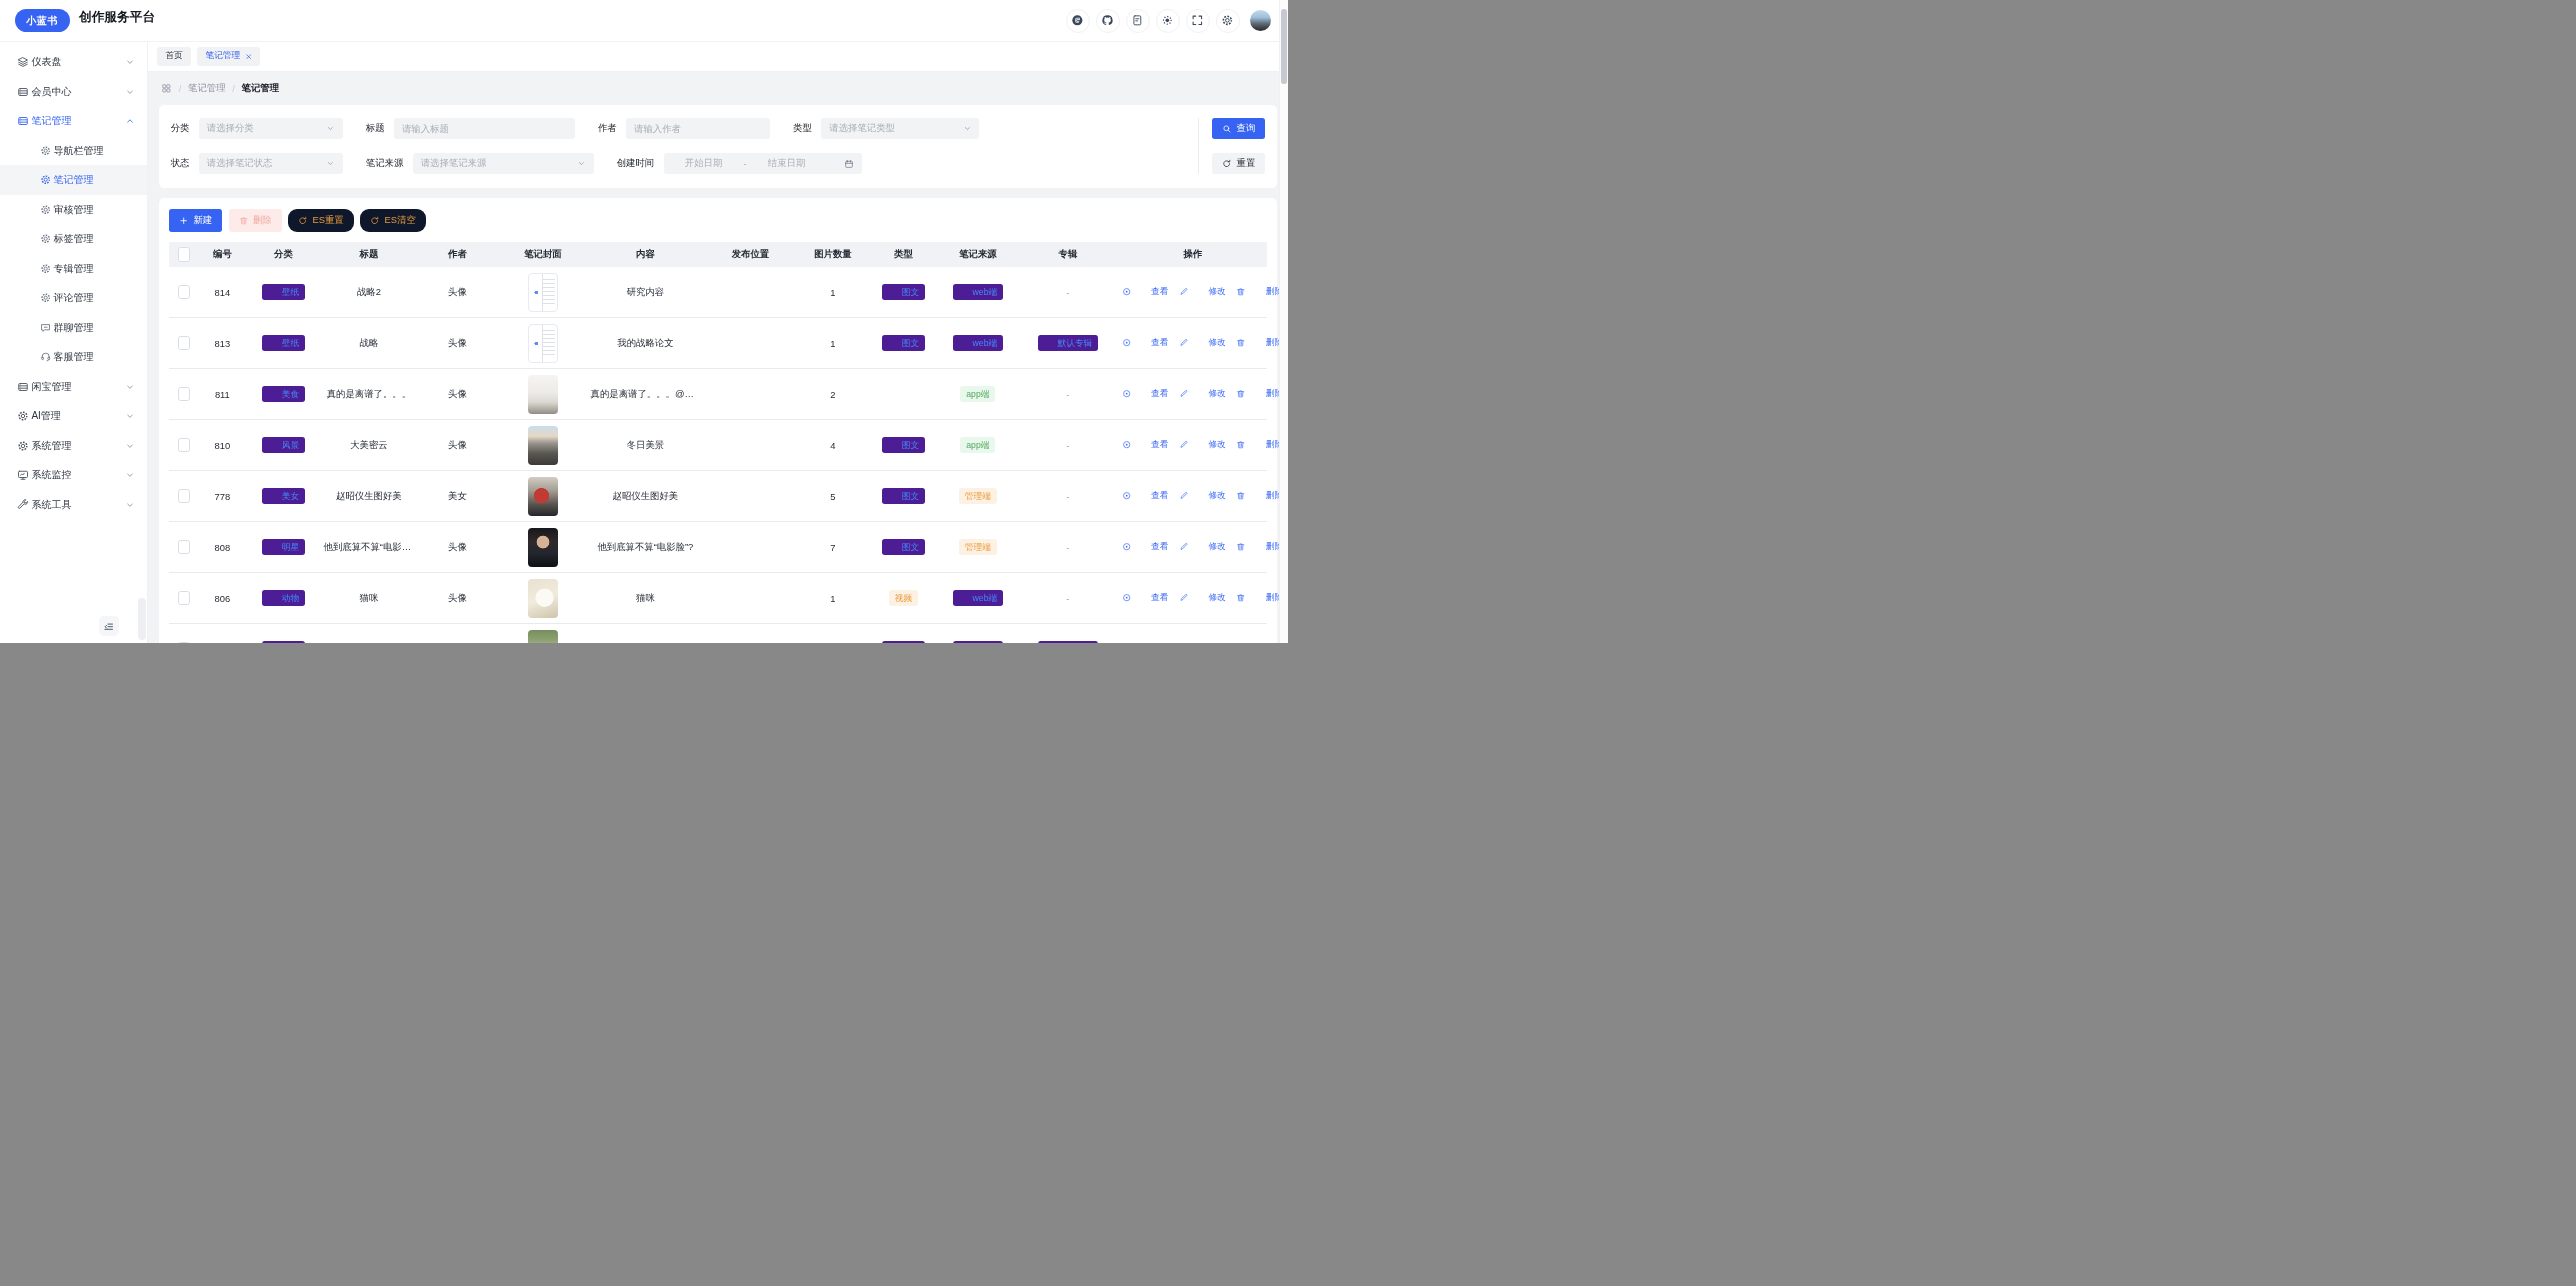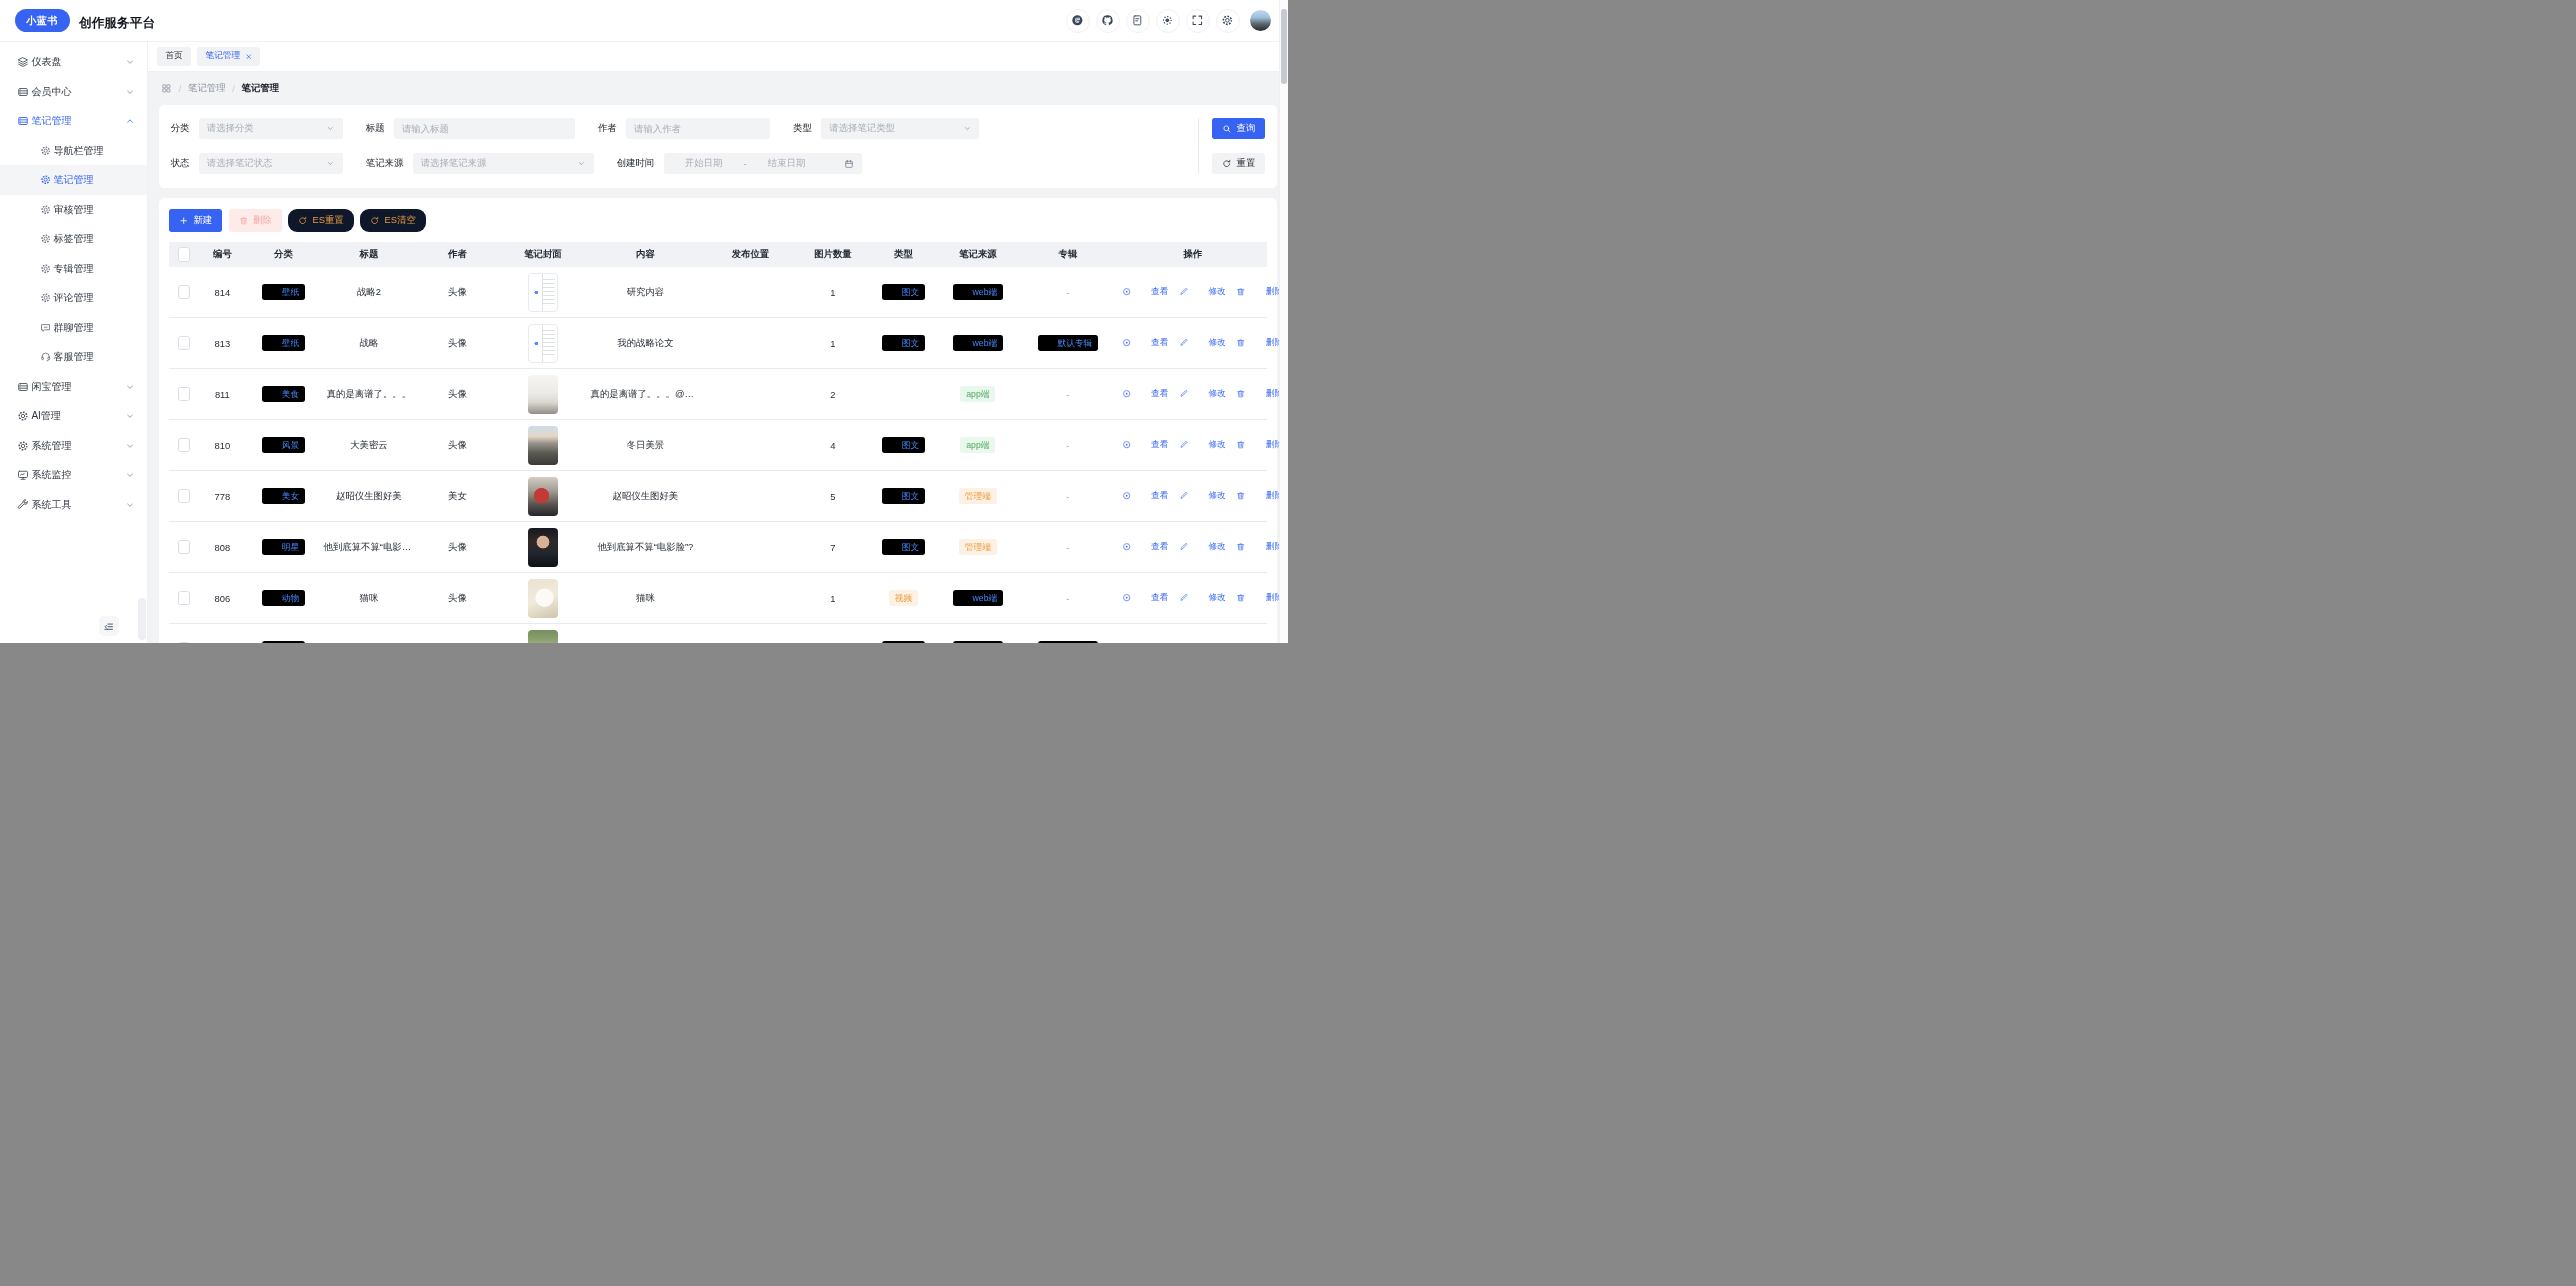--- a/index.html
+++ b/index.html
@@ -5,21 +5,21 @@
   html,body{margin:0;padding:0;background:#888;}
   .page{position:relative;width:1288px;height:643px;background:#f2f3f5;overflow:hidden;
         font-family:"Liberation Sans","DejaVu Sans",sans-serif;color:#1f2329;
         -webkit-font-smoothing:antialiased;}
   svg{display:block;}
 
   
   .app-header{position:absolute;top:0;left:0;right:0;height:42px;background:#fff;z-index:6;
     display:flex;align-items:center;justify-content:space-between;padding:0 17.4px 0 14.8px;
     box-sizing:border-box;border-bottom:0.7px solid #f1f2f4;}
-  .brand{display:flex;align-items:flex-end;gap:9.4px;}
+  .brand{display:flex;align-items:flex-start;gap:9.4px;}
   .logo{height:23px;min-width:40px;padding:0 7.4px;border-radius:11.4px;background:#3663f2;color:#fff;
     font-weight:bold;font-size:10px;display:flex;align-items:center;justify-content:center;letter-spacing:0.7px;}
   .app-title{font-size:12.7px;font-weight:700;color:#14181f;}
   .header-actions{display:flex;align-items:center;gap:6px;}
   .hbtn{width:24px;height:24px;border-radius:50%;border:0.7px solid #f0f1f4;background:#fff;
     display:flex;align-items:center;justify-content:center;color:#39465c;cursor:pointer;padding:0;}
   .hbtn svg{width:12.7px;height:12.7px;}
   .avatar{width:21px;height:21px;border-radius:50%;margin-left:4px;cursor:pointer;
     background:linear-gradient(180deg,#c3d8ec 0%,#9fc0dc 35%,#5d6a72 65%,#26292e 100%);}
 
@@ -96,21 +96,21 @@
   .thead,.trow{display:grid;align-items:center;
     grid-template-columns:29.5px 47px 75px 96px 81px 90px 115px 95px 70px 71px 78px 102px 1fr;}
   .thead{height:25.5px;background:#f0f2f5;border-radius:1.3px;}
   .th{font-size:9.4px;font-weight:700;color:#242a34;text-align:center;}
   .trow{height:50px;border-bottom:0.7px solid #e7eaee;}
   .td{text-align:center;font-size:9.4px;color:#262c36;overflow:hidden;white-space:nowrap;
     text-overflow:ellipsis;padding:0 2.7px;box-sizing:border-box;}
   .cb{display:inline-block;width:9.4px;height:12.7px;border:0.7px solid #d9dde4;border-radius:2.7px;
     background:#fff;cursor:pointer;vertical-align:middle;}
   .badge{display:inline-block;padding:3.4px 6px;border-radius:2.7px;font-size:8.7px;line-height:1;}
-  .badge--blue{background:#000000;color:#4688f6;padding-left:20px;}
+  .badge--blue{background:#4c1d95;color:#4688f6;padding-left:20px;}
   .badge--green{background:#e9f8ec;color:#55a85f;}
   .badge--orange{background:#fdf1e3;color:#ec9a3d;}
   .dash{color:#9aa0aa;}
   .cover{width:29.5px;height:39px;border-radius:4px;margin:0 auto;background:#eef0f3;cursor:pointer;}
   .cover--mindmap{background:#fff;border:0.7px solid #e7eaee;box-sizing:border-box;
     background-image:radial-gradient(circle at 26% 50%, #5b8ef5 0 1.7px, rgba(0,0,0,0) 2px),
       repeating-linear-gradient(180deg,#dde2e8 0 0.7px,rgba(0,0,0,0) 0.7px 4px),
       linear-gradient(90deg,rgba(0,0,0,0) 0 47%, #dde2e8 47% 49%, rgba(0,0,0,0) 49%);
     background-size:100% 100%,46% 72%,100% 100%;background-position:0 0,88% 50%,0 0;background-repeat:no-repeat;}
   .cover--room{background:linear-gradient(180deg,#f5f4f2 0%,#edebe7 45%,#dbd8d2 70%,#a9a69f 90%,#908d86 100%);}

